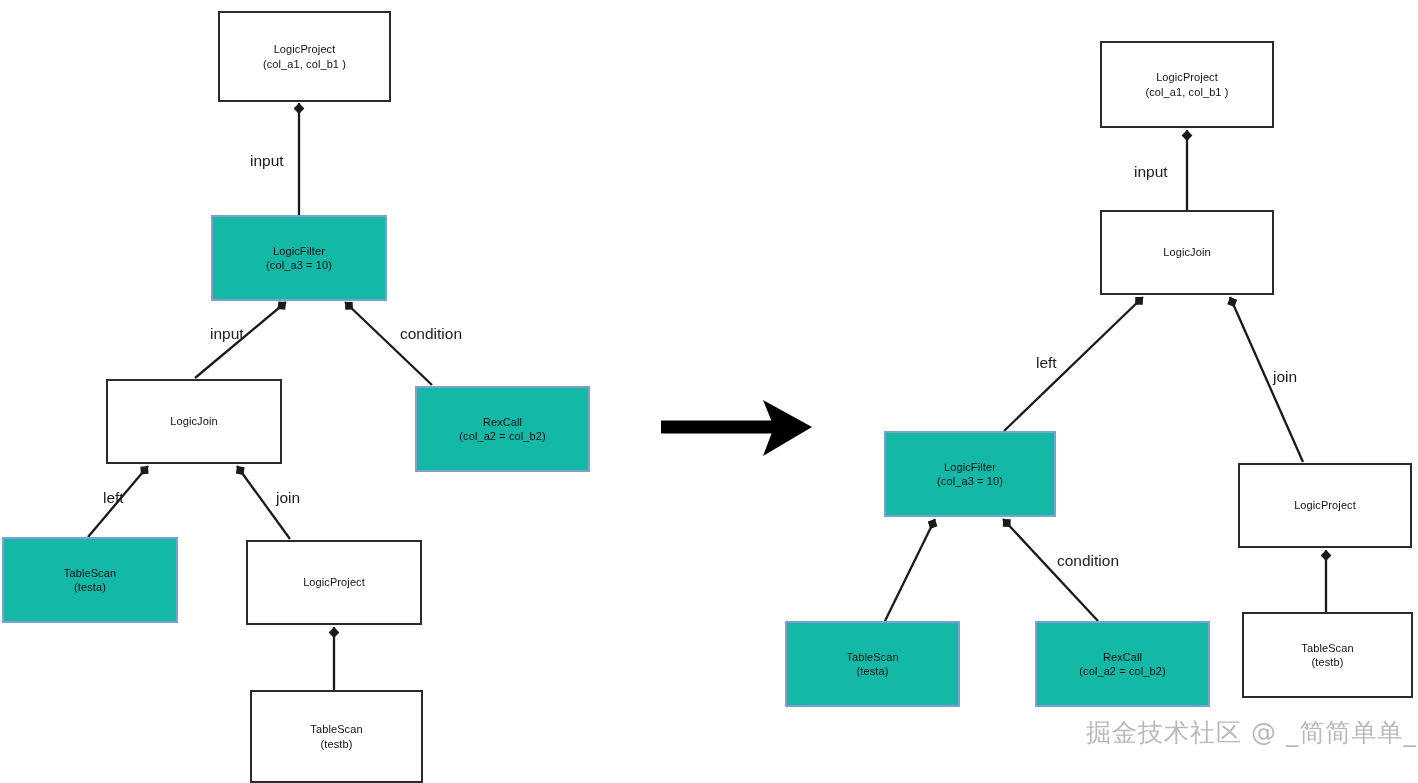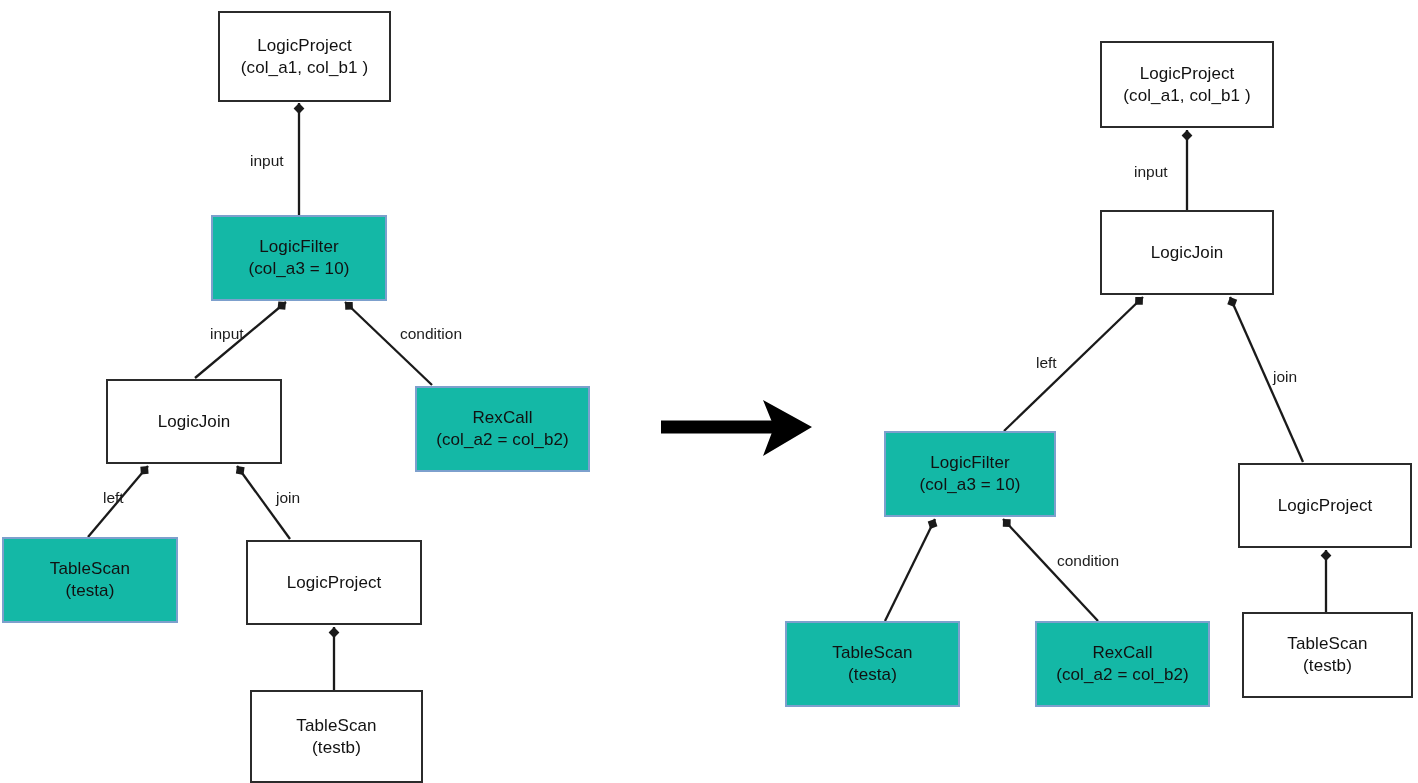--- a/index.html
+++ b/index.html
@@ -28,21 +28,21 @@
   .node {
     position: absolute;
     box-sizing: border-box;
     display: flex;
     flex-direction: column;
     align-items: center;
     justify-content: center;
     text-align: center;
     line-height: 1.28;
     color: #111111;
-    font-size: 17px;
+    font-size: 11px;
     letter-spacing: 0.1px;
   }
   .node.white {
     background: #ffffff;
     border: 2px solid #2b2b2b;
   }
   .node.blue {
     background: #14b8a6;
     border: 2px solid #7da0cd;
   }
@@ -163,13 +163,14 @@
       <div class="edge-label" style="left: 210px; top: 325px;">input</div>
       <div class="edge-label" style="left: 400px; top: 325px;">condition</div>
       <div class="edge-label" style="left: 103px; top: 489px;">left</div>
       <div class="edge-label" style="left: 276px; top: 489px;">join</div>
       <div class="edge-label" style="left: 1134px; top: 163px;">input</div>
       <div class="edge-label" style="left: 1036px; top: 354px;">left</div>
       <div class="edge-label" style="left: 1273px; top: 368px;">join</div>
       <div class="edge-label" style="left: 1057px; top: 552px;">condition</div>
     </div>
 
+  <div class="watermark" style="left:1086px; top:716px;">掘金技术社区 @ _简简单单_</div>
 </div>
 
 </body></html>

